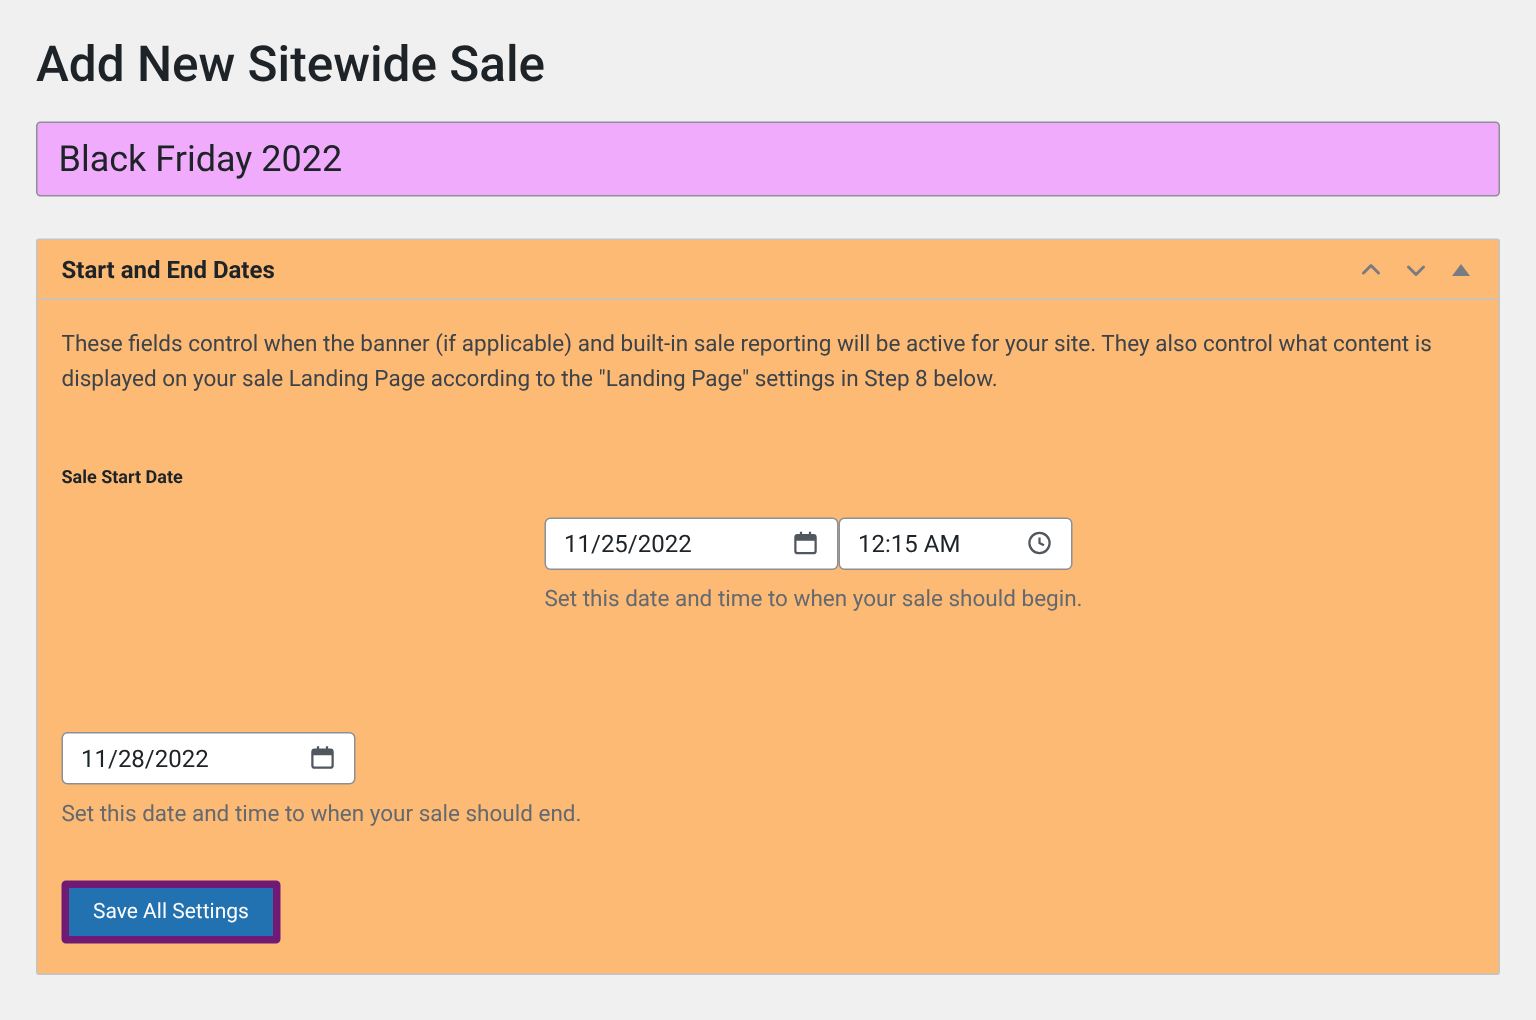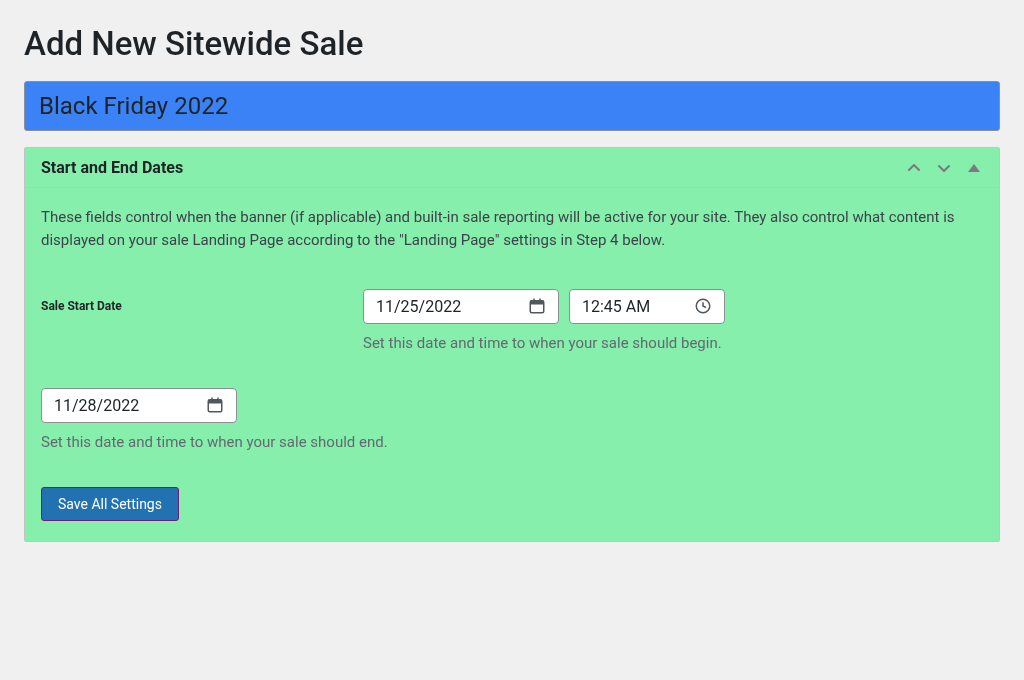--- a/index.html
+++ b/index.html
@@ -20,27 +20,27 @@
       font-weight: 500;
       margin-bottom: 18px;
       color: #1d2327;
     }
     .title-input {
       width: 100%;
       padding: 10px 14px;
       font-size: 24px;
       border: 1px solid #8c8f94;
       border-radius: 3px;
-      background: #3b82f6;
-      color: #1d2327;
-      margin-bottom: 16px;
+      background: #f0abfc;
+      color: #1d2327;
+      margin-bottom: 28px;
       font-family: inherit;
     }
     .postbox {
-      background: #86efac;
+      background: #fdba74;
       border: 1px solid #c3c4c7;
       border-radius: 2px;
     }
     .postbox-header {
       display: flex;
       align-items: center;
       justify-content: space-between;
       padding: 10px 16px;
       border-bottom: 1px solid #c3c4c7;
     }
@@ -83,22 +83,22 @@
       font-size: 12px;
       font-weight: 700;
       color: #1d2327;
       padding-top: 10px;
     }
     .form-field {
       flex: 1;
     }
     .input-group {
       display: flex;
-      gap: 10px;
       margin-bottom: 10px;
+      margin-top: 44px;
     }
     .field-box {
       display: inline-flex;
       align-items: center;
       border: 1px solid #8c8f94;
       border-radius: 4px;
       padding: 7px 12px;
       background: #fff;
       font-size: 16px;
       gap: 14px;
@@ -119,21 +119,21 @@
       color: #50575e;
     }
     .helper {
       font-size: 15px;
       color: #646970;
     }
     .save-button {
       display: inline-block;
       background: #2271b1;
       color: #fff;
-      border: 1px solid #701a75;
+      border: 5px solid #701a75;
       border-radius: 3px;
       padding: 8px 16px;
       font-size: 14px;
       cursor: pointer;
       font-family: inherit;
     }
   </style>
 </head>
 <body>
 
@@ -158,39 +158,39 @@
           </svg>
       </span>
       <span class="handle-icon">
         <svg width="14" height="14" viewBox="0 0 14 14" fill="currentColor">
             <polygon points="7,3 13,11 1,11"></polygon>
           </svg>
       </span>
     </div>
   </div>
   <div class="inside">
-    <p class="description">These fields control when the banner (if applicable) and built-in sale reporting will be active for your site. They also control what content is displayed on your sale Landing Page according to the "Landing Page" settings in Step 4 below.</p>
+    <p class="description">These fields control when the banner (if applicable) and built-in sale reporting will be active for your site. They also control what content is displayed on your sale Landing Page according to the "Landing Page" settings in Step 8 below.</p>
 
     <div class="form-row">
       <div class="form-label">Sale Start Date</div>
       <div class="form-field">
         <div class="input-group">
           <div class="field-box date-box">
             <span class="field-text">11/25/2022</span>
             <span class="field-icon">
               <svg width="18" height="18" viewBox="0 0 24 24" fill="currentColor">
                   <rect x="3" y="5" width="18" height="16" rx="2" fill="none" stroke="currentColor" stroke-width="2"></rect>
                   <rect x="3" y="5" width="18" height="5" fill="currentColor"></rect>
                   <line x1="8" y1="2" x2="8" y2="6" stroke="currentColor" stroke-width="2"></line>
                   <line x1="16" y1="2" x2="16" y2="6" stroke="currentColor" stroke-width="2"></line>
                 </svg>
             </span>
           </div>
           <div class="field-box time-box">
-            <span class="field-text">12:45 AM</span>
+            <span class="field-text">12:15 AM</span>
             <span class="field-icon">
               <svg width="18" height="18" viewBox="0 0 24 24" fill="none" stroke="currentColor" stroke-width="2">
                   <circle cx="12" cy="12" r="9"></circle>
                   <polyline points="12,7 12,12 16,14"></polyline>
                 </svg>
             </span>
           </div>
         </div>
         <div class="helper">Set this date and time to when your sale should begin.</div>
       </div>

